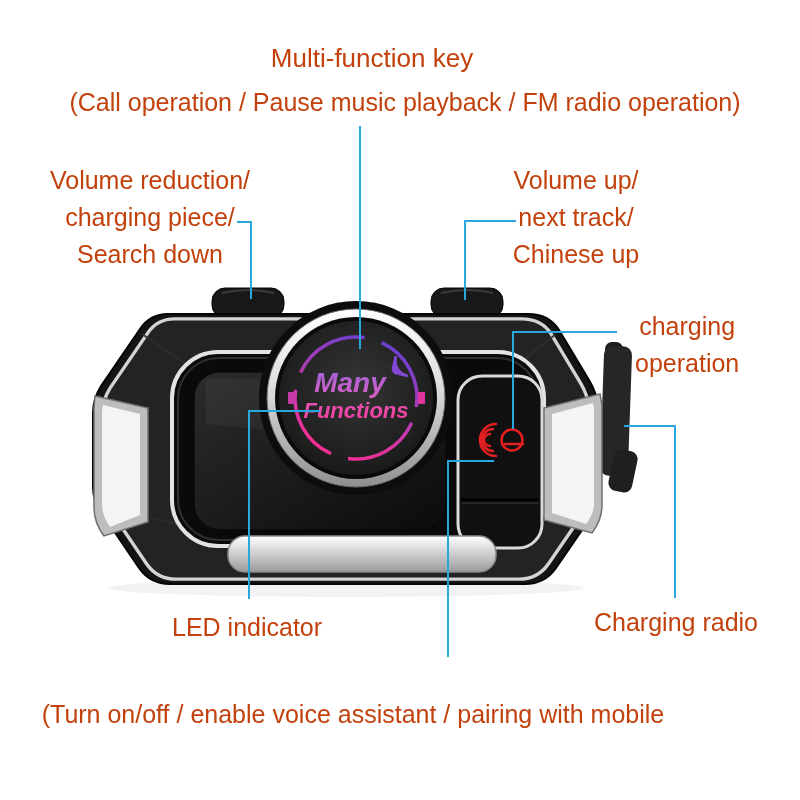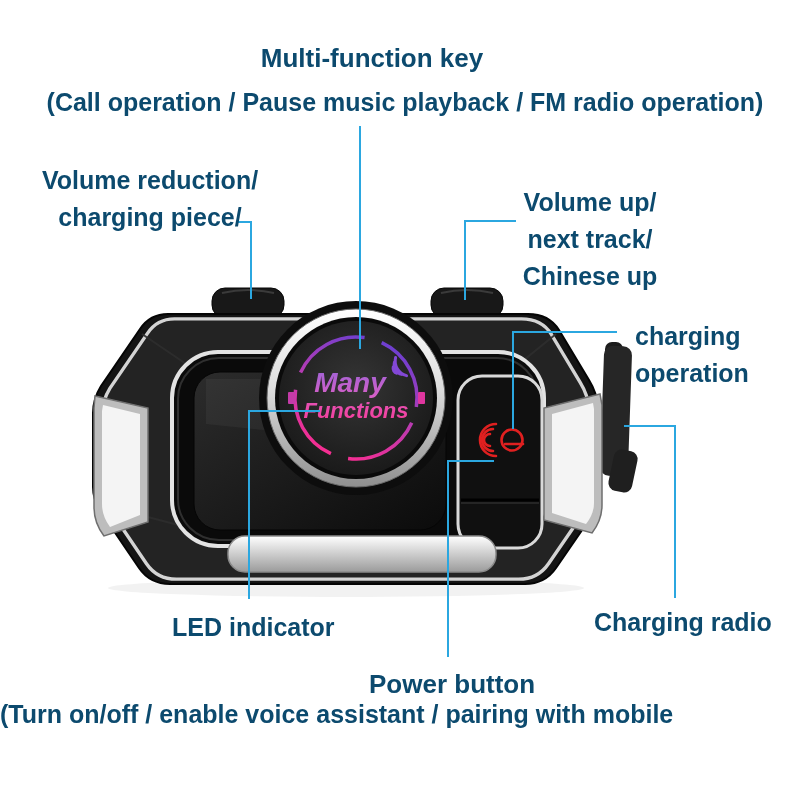--- a/index.html
+++ b/index.html
@@ -6,23 +6,22 @@
   body{
     width:800px;height:800px;position:relative;overflow:hidden;
     background:#ffffff;
     font-family:"Liberation Sans", sans-serif;
     color:#241a16;
   }
   .lbl{
     position:absolute;
     font-size:25px;
     line-height:36px;
-    color:#0c4a6e;
+    color:#c2410c;
     white-space:nowrap;
-    font-weight:bold;
   }
   .lbl.center{text-align:center;}
   #stage{position:absolute;left:0;top:0;width:800px;height:800px;}
   svg text.brand1{
     font-family:"Liberation Sans", sans-serif;
     font-style:italic;font-weight:bold;font-size:28px;
   }
   svg text.brand2{
     font-family:"Liberation Sans", sans-serif;
     font-style:italic;font-weight:bold;font-size:22px;
@@ -157,36 +156,36 @@
   </svg>
 
   
   <div class="lbl center" style="left:72px;top:40px;width:600px;font-size:26px;">Multi-function key</div>
 
   <div class="lbl center" style="left:0px;top:84px;width:810px;">(Call operation / Pause music playback / FM radio operation)</div>
 
   <div class="lbl center" style="left:31px;top:162px;width:238px;line-height:37px;">
     <div>Volume reduction/</div>
     <div>charging piece/</div>
+    <div>Search down</div>
   </div>
 
-  <div class="lbl center" style="left:477px;top:162px;width:226px;line-height:37px;margin-top:22px;">
+  <div class="lbl center" style="left:463px;top:162px;width:226px;line-height:37px;">
     <div>Volume up/</div>
     <div>next track/</div>
     <div>Chinese up</div>
   </div>
 
-  <div class="lbl" style="left:635px;top:318px;line-height:37px;">
+  <div class="lbl" style="left:635px;top:308px;line-height:37px;text-align:center;">
     <div>charging</div>
     <div>operation</div>
   </div>
 
   <div class="lbl" style="left:172px;top:609px;">LED indicator</div>
 
-  <div class="lbl center" style="left:369px;top:666px;width:158px;font-size:26px;">Power button</div>
 
-  <div class="lbl center" style="left:0px;top:696px;width:672px;line-height:36px;">
+  <div class="lbl center" style="left:17px;top:696px;width:672px;line-height:36px;">
     <div>(Turn on/off / enable voice assistant / pairing with mobile</div>
   </div>
 
   <div class="lbl" style="left:594px;top:604px;">Charging radio</div>
 
 </div>
 
 </body></html>

